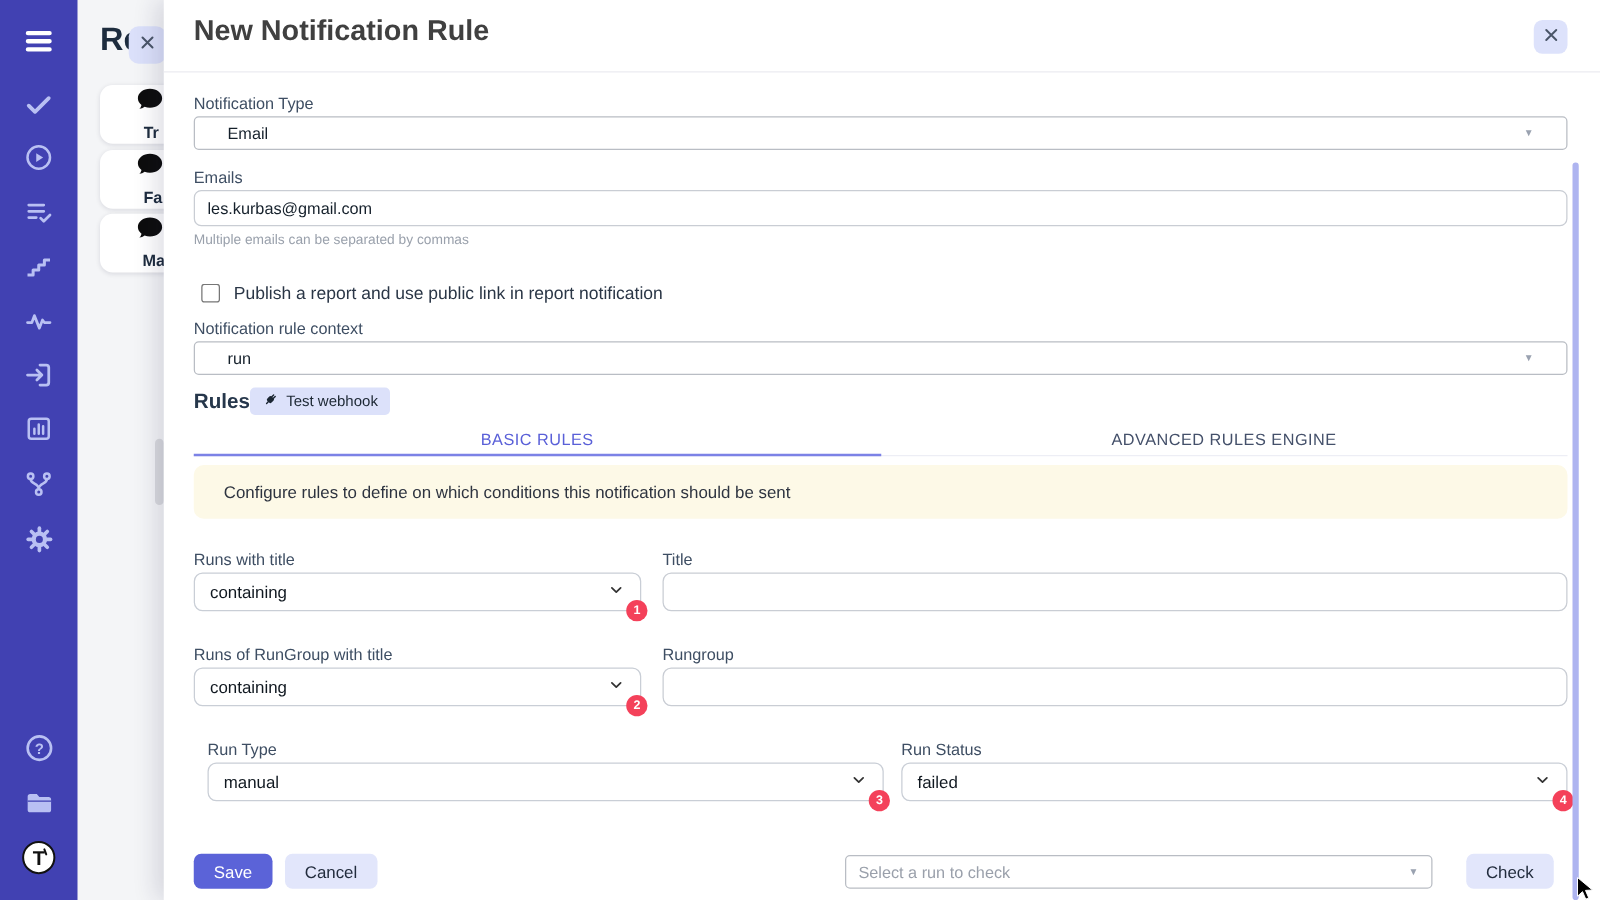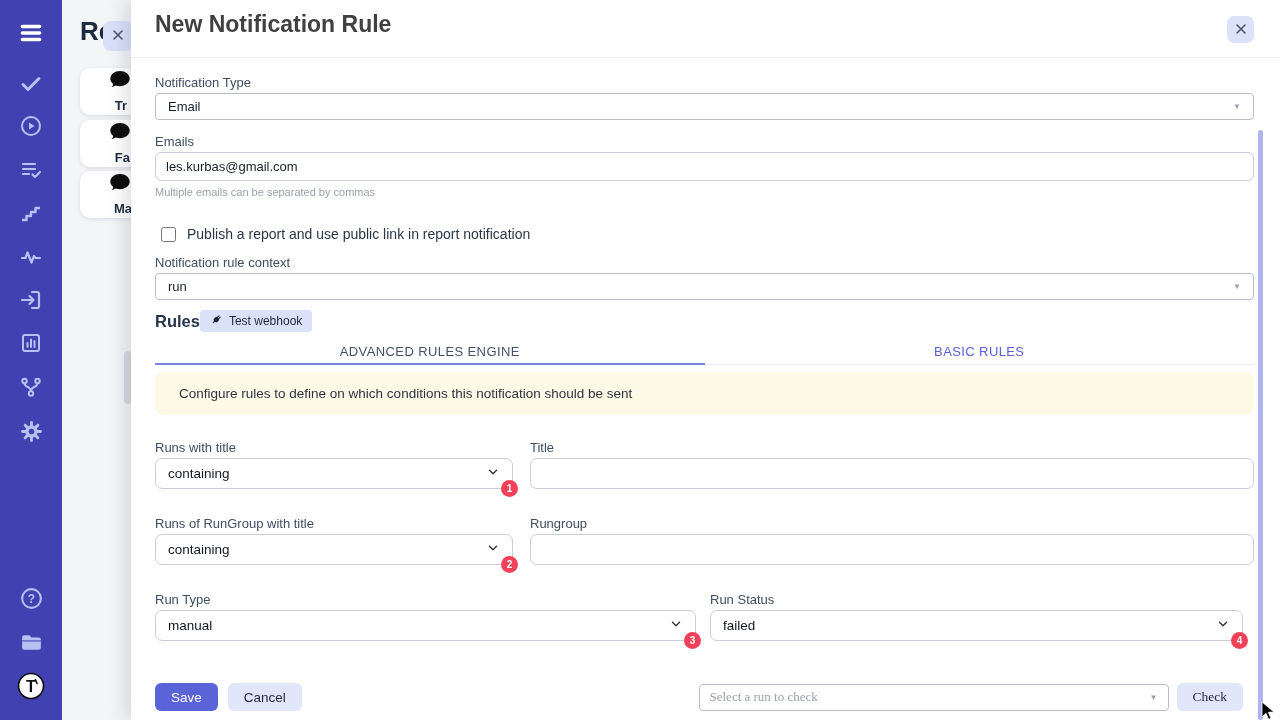--- a/index.html
+++ b/index.html
@@ -26,21 +26,21 @@
   
   .modal{position:absolute;left:131px;top:0;right:0;bottom:0;background:#fff;z-index:5;
     box-shadow:-6px 0 18px rgba(25,25,70,.14);}
   .m-header{position:relative;height:57px;border-bottom:1px solid #ececf1;}
   .m-title{position:absolute;left:24px;top:11px;font-size:23px;font-weight:bold;color:#404040;}
   .m-close{position:absolute;right:26px;top:16px;width:27px;height:27px;border-radius:7px;background:#dde2fb;
     display:flex;align-items:center;justify-content:center;cursor:pointer;}
   .m-content{padding:0 26px 0 24px;}
   .flabel{font-size:13px;color:#3e4e63;margin-bottom:3px;}
   .select-native{height:25px;border:1px solid #b9bdc4;border-radius:4px;background:#fff;display:flex;align-items:center;
-    justify-content:space-between;padding:0 12px;font-size:13px;color:#15202b;cursor:pointer;}
+    justify-content:space-between;padding:0 26px;font-size:13px;color:#15202b;cursor:pointer;}
   .tri{font-size:8px;color:#9aa2b0;}
   .input-text{width:100%;height:29px;border:1px solid #c9cdd4;border-radius:6px;box-sizing:border-box;
     padding:0 10px;font-size:13px;color:#15202b;font-family:inherit;outline:none;background:#fff;}
   .helper{font-size:11px;color:#9aa1ac;margin-top:5px;}
   .chk-row{margin-top:28px;display:flex;align-items:center;gap:11px;margin-left:6px;}
   .chk-row input{width:15px;height:15px;margin:0;accent-color:#5b63d8;}
   .chk-row label{font-size:14px;color:#2a3646;}
   .rules-head{margin-top:8px;display:flex;justify-content:flex-start;align-items:center;height:26px;}
   .rules-title{font-size:16.5px;font-weight:bold;color:#26374b;}
   .btn-webhook{height:22px;border-radius:4px;background:#dce1fa;border:none;display:flex;align-items:center;gap:6px;
@@ -56,21 +56,21 @@
   .field-box{position:relative;height:31px;border:1px solid #c9ced6;border-radius:7px;background:#fff;display:flex;
     align-items:center;justify-content:space-between;padding:0 12px;font-size:13.5px;color:#101820;box-sizing:border-box;cursor:pointer;}
   .badge{position:absolute;right:-6px;bottom:-9px;width:17px;height:17px;border-radius:50%;background:#f4415a;
     color:#fff;font-size:10px;font-weight:bold;display:flex;align-items:center;justify-content:center;}
   .c1{width:358px;margin-right:17px;}
   .c2{flex:1;}
   .c3{width:541px;margin-right:14px;}
   .c4{width:533px;}
   .footer{margin-top:42px;display:flex;justify-content:space-between;align-items:center;}
   .fleft{display:flex;gap:10px;}
-  .fright{display:flex;gap:8px;align-items:center;margin-right:11px;font-family:Liberation Serif, serif;}
+  .fright{display:flex;gap:27px;align-items:center;margin-right:11px;}
   .btn{height:28px;border-radius:6px;border:none;font-size:13.5px;padding:0 16px;font-family:inherit;cursor:pointer;}
   .btn-primary{background:#5b63d8;color:#fff;}
   .btn-soft{background:#e2e6fb;color:#222c3d;}
   .run-select{width:470px;height:27px;border:1px solid #b9bdc4;border-radius:4px;background:#fff;display:flex;
     align-items:center;justify-content:space-between;padding:0 10px;box-sizing:border-box;font-size:13px;color:#9aa0ab;cursor:pointer;}
   .modal-scrollbar{position:absolute;left:1258px;top:130px;width:5px;height:590px;border-radius:3px;background:#aeb4f0;z-index:9;cursor:pointer;}
   .cursor{position:absolute;left:1261px;top:701px;z-index:10;}
 </style>
 </head>
 <body>
@@ -250,22 +250,22 @@
                 <line x1="9.2" y1="2.8" x2="9.2" y2="6"></line>
                 <line x1="8" y1="10.6" x2="8" y2="13.6"></line>
               </g>
             </svg>
         </span>
         <span>Test webhook</span>
       </button>
     </div>
 
     <div class="tabs">
+      <div class="tab active">BASIC RULES</div>
       <div class="tab">ADVANCED RULES ENGINE</div>
-      <div class="tab active">BASIC RULES</div>
       <div class="tab-indicator"></div>
     </div>
 
     <div class="alert">Configure rules to define on which conditions this notification should be sent</div>
 
     <div class="rows">
 
       <div class="rule-row">
         <div class="c1">
           <div class="flabel">Runs with title</div>
@@ -297,21 +297,21 @@
             </span>
             <span class="badge">2</span>
           </div>
         </div>
         <div class="c2">
           <div class="flabel">Rungroup</div>
           <input class="input-text" style="height: 31px; border-radius: 7px;" type="text" value="">
         </div>
       </div>
 
-      <div class="rule-row" style="margin-bottom:16px;">
+      <div class="rule-row" style="margin-bottom:16px;justify-content:flex-end;">
         <div class="c3">
           <div class="flabel">Run Type</div>
           <div class="field-box">
             <span>manual</span>
             <span>
               <svg width="14" height="14" viewBox="0 0 24 24" fill="none" stroke="#333" stroke-width="2.4" stroke-linecap="round" stroke-linejoin="round">
                   <path d="M6 9l6 6 6-6"></path>
                 </svg>
             </span>
             <span class="badge">3</span>

